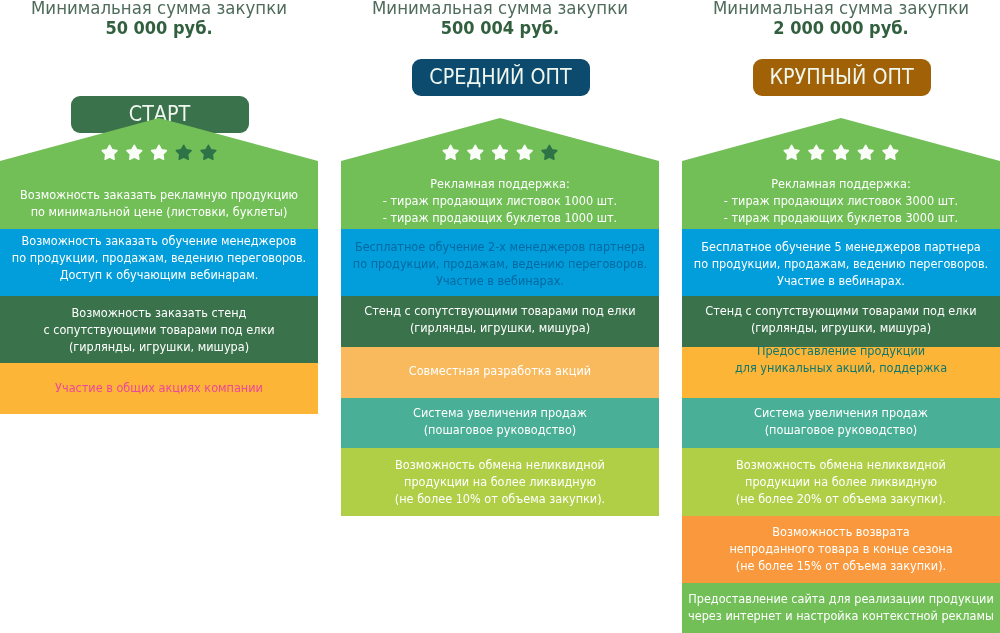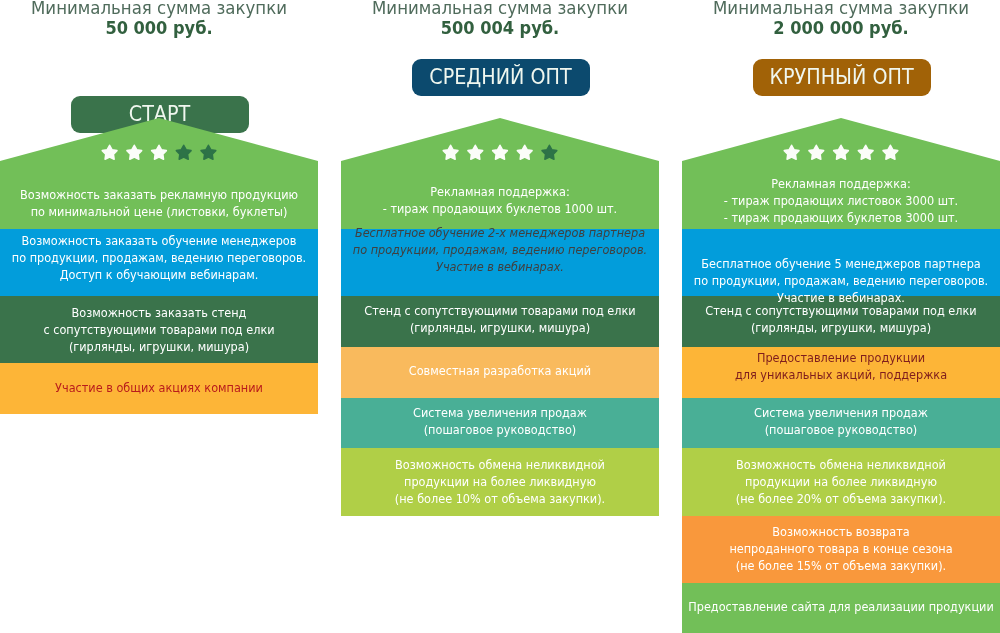--- a/index.html
+++ b/index.html
@@ -59,21 +59,21 @@
   <div class="band" style="top: 224px; height: 67px; color: rgb(255, 255, 255); text-align: right;">
     <span>Возможность заказать обучение менеджеров</span>
     <span>по продукции, продажам, ведению переговоров.</span>
     <span>Доступ к обучающим вебинарам.</span>
   </div>
   <div class="band" style="top: 296px; height: 67px; color: rgb(255, 255, 255);">
     <span>Возможность заказать стенд</span>
     <span>с сопутствующими товарами под елки</span>
     <span>(гирлянды, игрушки, мишура)</span>
   </div>
-  <div class="band" style="top: 361.5px; height: 51px; color: #b91c1c;">
+  <div class="band" style="top: 361.5px; height: 51px; color: #ec4899;">
     <span>Участие в общих акциях компании</span>
   </div>
 </div>
 <div class="col" style="left:341px;width:318px">
   <div class="head">
     <div class="l1" style="color: rgb(79, 107, 91);">Минимальная сумма закупки</div>
     <div class="l2" style="color: rgb(50, 96, 63);">500 004 руб.</div>
   </div>
   <div class="badge" style="left: 70.5px; top: 58.8px; width: 178px; height: 37px; background: #0c4a6e; color: rgb(240, 247, 239);">СРЕДНИЙ ОПТ</div>
   <div class="pyramid" style="top:118px;height:398px">
@@ -86,23 +86,24 @@
       <rect x="0" y="330" width="318" height="68" fill="#b0cf47"></rect>
       <polygon points="109.60,27.27 112.00,31.70 116.96,32.61 113.48,36.26 114.15,41.26 109.60,39.08 105.05,41.26 105.72,36.26 102.24,32.61 107.20,31.70" fill="#fbfdf9" stroke="#fbfdf9" stroke-width="1.53" stroke-linejoin="round"></polygon>
       <polygon points="134.30,27.27 136.70,31.70 141.66,32.61 138.18,36.26 138.85,41.26 134.30,39.08 129.75,41.26 130.42,36.26 126.94,32.61 131.90,31.70" fill="#fbfdf9" stroke="#fbfdf9" stroke-width="1.53" stroke-linejoin="round"></polygon>
       <polygon points="159.00,27.27 161.40,31.70 166.36,32.61 162.88,36.26 163.55,41.26 159.00,39.08 154.45,41.26 155.12,36.26 151.64,32.61 156.60,31.70" fill="#fbfdf9" stroke="#fbfdf9" stroke-width="1.53" stroke-linejoin="round"></polygon>
       <polygon points="183.70,27.27 186.10,31.70 191.06,32.61 187.58,36.26 188.25,41.26 183.70,39.08 179.15,41.26 179.82,36.26 176.34,32.61 181.30,31.70" fill="#fbfdf9" stroke="#fbfdf9" stroke-width="1.53" stroke-linejoin="round"></polygon>
       <polygon points="208.40,27.27 210.80,31.70 215.76,32.61 212.28,36.26 212.95,41.26 208.40,39.08 203.85,41.26 204.52,36.26 201.04,32.61 206.00,31.70" fill="#2d7347" stroke="#2d7347" stroke-width="1.53" stroke-linejoin="round"></polygon>
     </svg>
   </div>
   <div class="band" style="top: 169.6px; height: 61px; color: rgb(255, 255, 255);">
     <span>Рекламная поддержка:</span>
+    <span>- тираж продающих листовок 1000 шт.</span>
     <span>- тираж продающих буклетов 1000 шт.</span>
   </div>
-  <div class="band" style="top: 216px; height: 67px; color: #404040; font-style: italic;">
+  <div class="band" style="top: 230px; height: 67px; color: #0369a1;">
     <span>Бесплатное обучение 2-х менеджеров партнера</span>
     <span>по продукции, продажам, ведению переговоров.</span>
     <span>Участие в вебинарах.</span>
   </div>
   <div class="band" style="top: 293px; height: 51px; color: rgb(255, 255, 255);">
     <span>Стенд с сопутствующими товарами под елки</span>
     <span>(гирлянды, игрушки, мишура)</span>
   </div>
   <div class="band" style="top: 345px; height: 51px; color: rgb(255, 255, 255);">
     <span>Совместная разработка акций</span>
@@ -138,44 +139,45 @@
       <polygon points="159.00,27.27 161.40,31.70 166.36,32.61 162.88,36.26 163.55,41.26 159.00,39.08 154.45,41.26 155.12,36.26 151.64,32.61 156.60,31.70" fill="#fbfdf9" stroke="#fbfdf9" stroke-width="1.53" stroke-linejoin="round"></polygon>
       <polygon points="183.70,27.27 186.10,31.70 191.06,32.61 187.58,36.26 188.25,41.26 183.70,39.08 179.15,41.26 179.82,36.26 176.34,32.61 181.30,31.70" fill="#fbfdf9" stroke="#fbfdf9" stroke-width="1.53" stroke-linejoin="round"></polygon>
       <polygon points="208.40,27.27 210.80,31.70 215.76,32.61 212.28,36.26 212.95,41.26 208.40,39.08 203.85,41.26 204.52,36.26 201.04,32.61 206.00,31.70" fill="#fbfdf9" stroke="#fbfdf9" stroke-width="1.53" stroke-linejoin="round"></polygon>
     </svg>
   </div>
   <div class="band" style="top: 169.6px; height: 61px; color: rgb(255, 255, 255);">
     <span>Рекламная поддержка:</span>
     <span>- тираж продающих листовок 3000 шт.</span>
     <span>- тираж продающих буклетов 3000 шт.</span>
   </div>
-  <div class="band" style="top: 247px; height: 67px; color: rgb(255, 255, 255);">
+  <div class="band" style="top: 230px; height: 67px; color: rgb(255, 255, 255);">
     <span>Бесплатное обучение 5 менеджеров партнера</span>
     <span>по продукции, продажам, ведению переговоров.</span>
     <span>Участие в вебинарах.</span>
   </div>
   <div class="band" style="top: 293px; height: 51px; color: rgb(255, 255, 255);">
     <span>Стенд с сопутствующими товарами под елки</span>
     <span>(гирлянды, игрушки, мишура)</span>
   </div>
-  <div class="band" style="top: 340px; height: 51px; color: #7f1d1d;">
+  <div class="band" style="top: 333px; height: 51px; color: #0f766e;">
     <span>Предоставление продукции</span>
     <span>для уникальных акций, поддержка</span>
   </div>
   <div class="band" style="top: 395.5px; height: 50px; color: rgb(255, 255, 255);">
     <span>Система увеличения продаж</span>
     <span>(пошаговое руководство)</span>
   </div>
   <div class="band" style="top: 447px; height: 68px; color: rgb(255, 255, 255);">
     <span>Возможность обмена неликвидной</span>
     <span>продукции на более ликвидную</span>
     <span>(не более 20% от объема закупки).</span>
   </div>
   <div class="band" style="top: 515px; height: 67px; color: rgb(255, 255, 255); text-align: right;">
     <span>Возможность возврата</span>
     <span>непроданного товара в конце сезона</span>
     <span>(не более 15% от объема закупки).</span>
   </div>
   <div class="band" style="top: 581px; height: 51px; color: rgb(255, 255, 255);">
     <span>Предоставление сайта для реализации продукции</span>
+    <span>через интернет и настройка контекстной рекламы</span>
   </div>
 </div>
 </div>
 
 </body></html>

